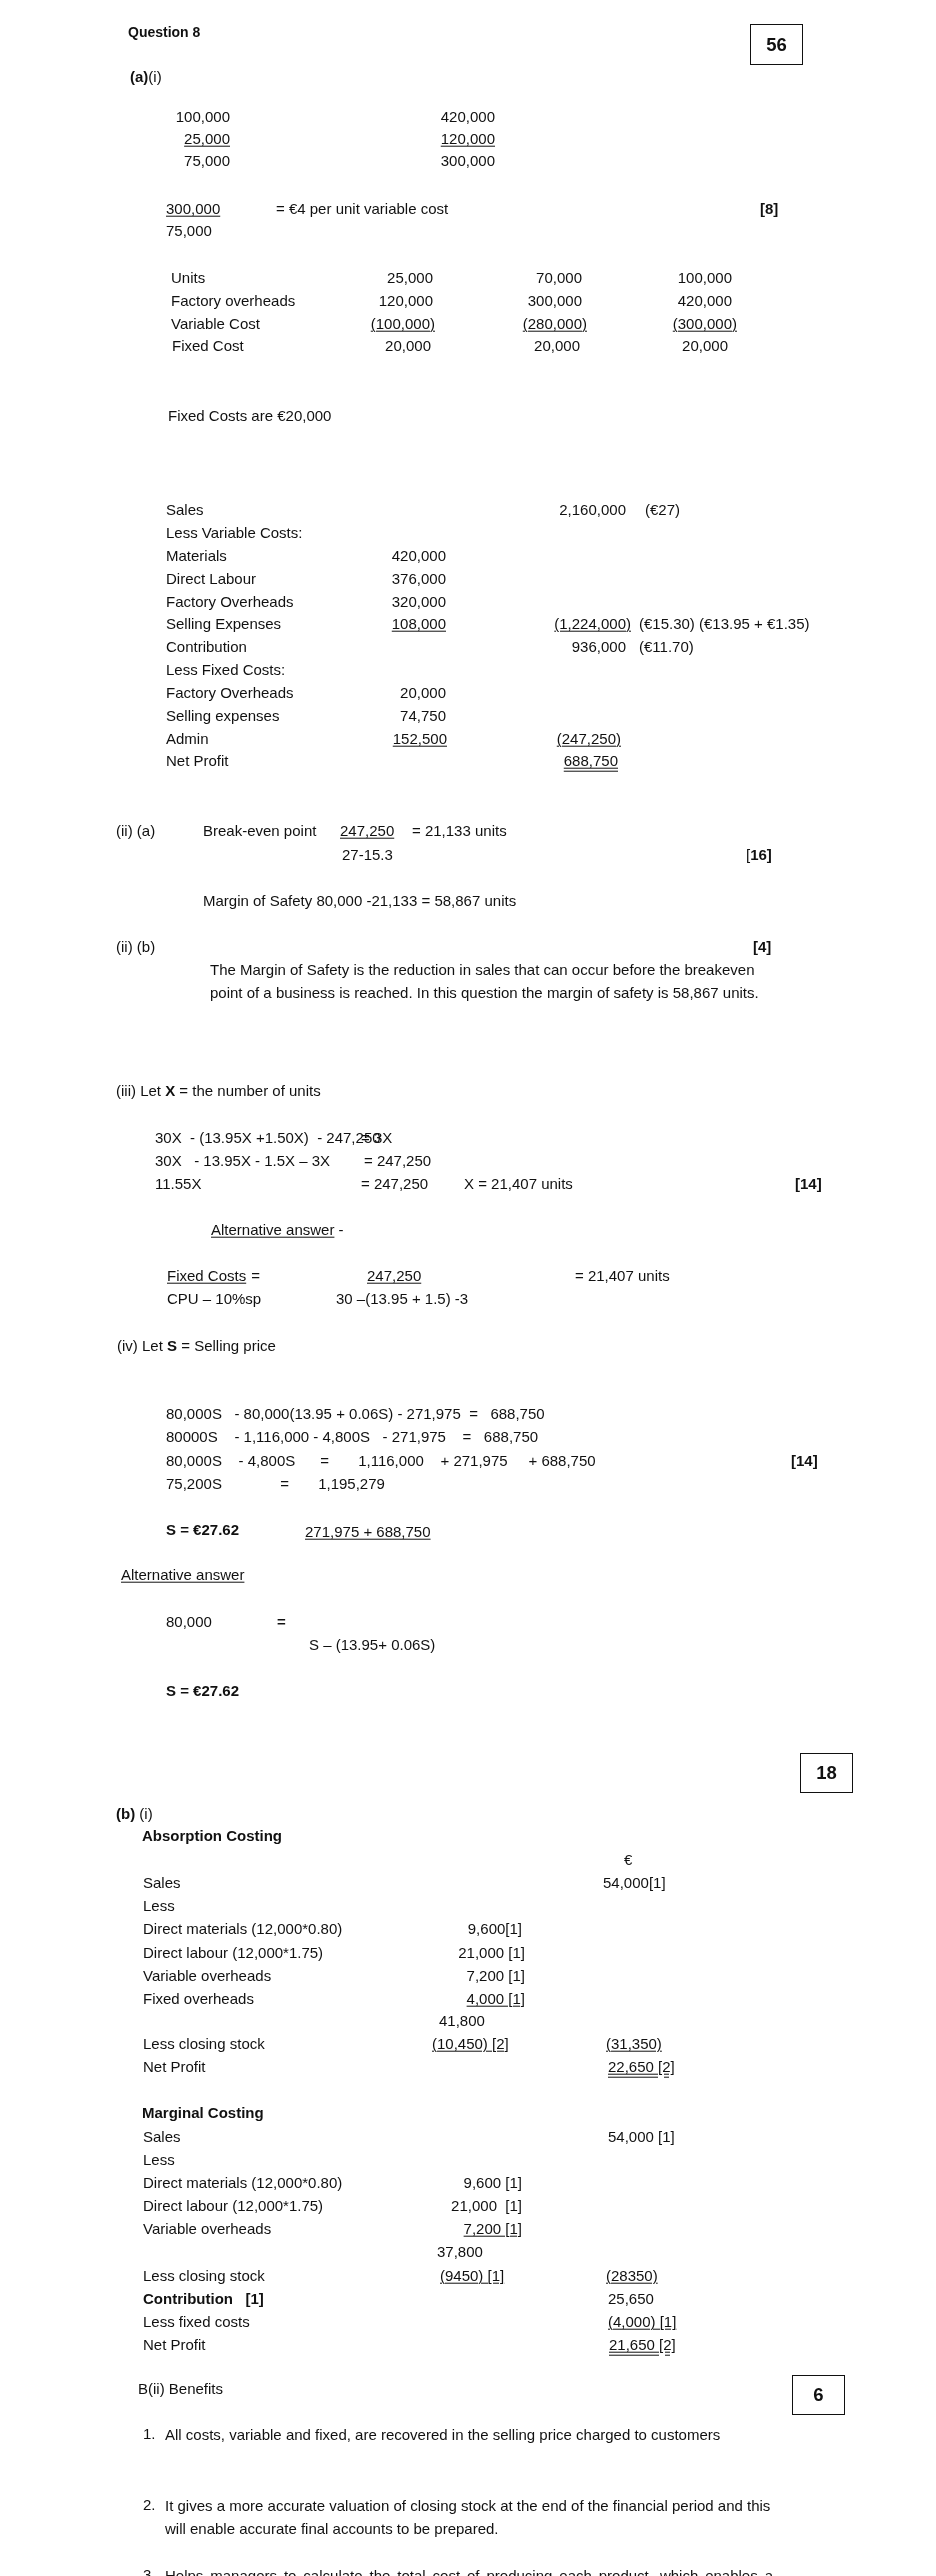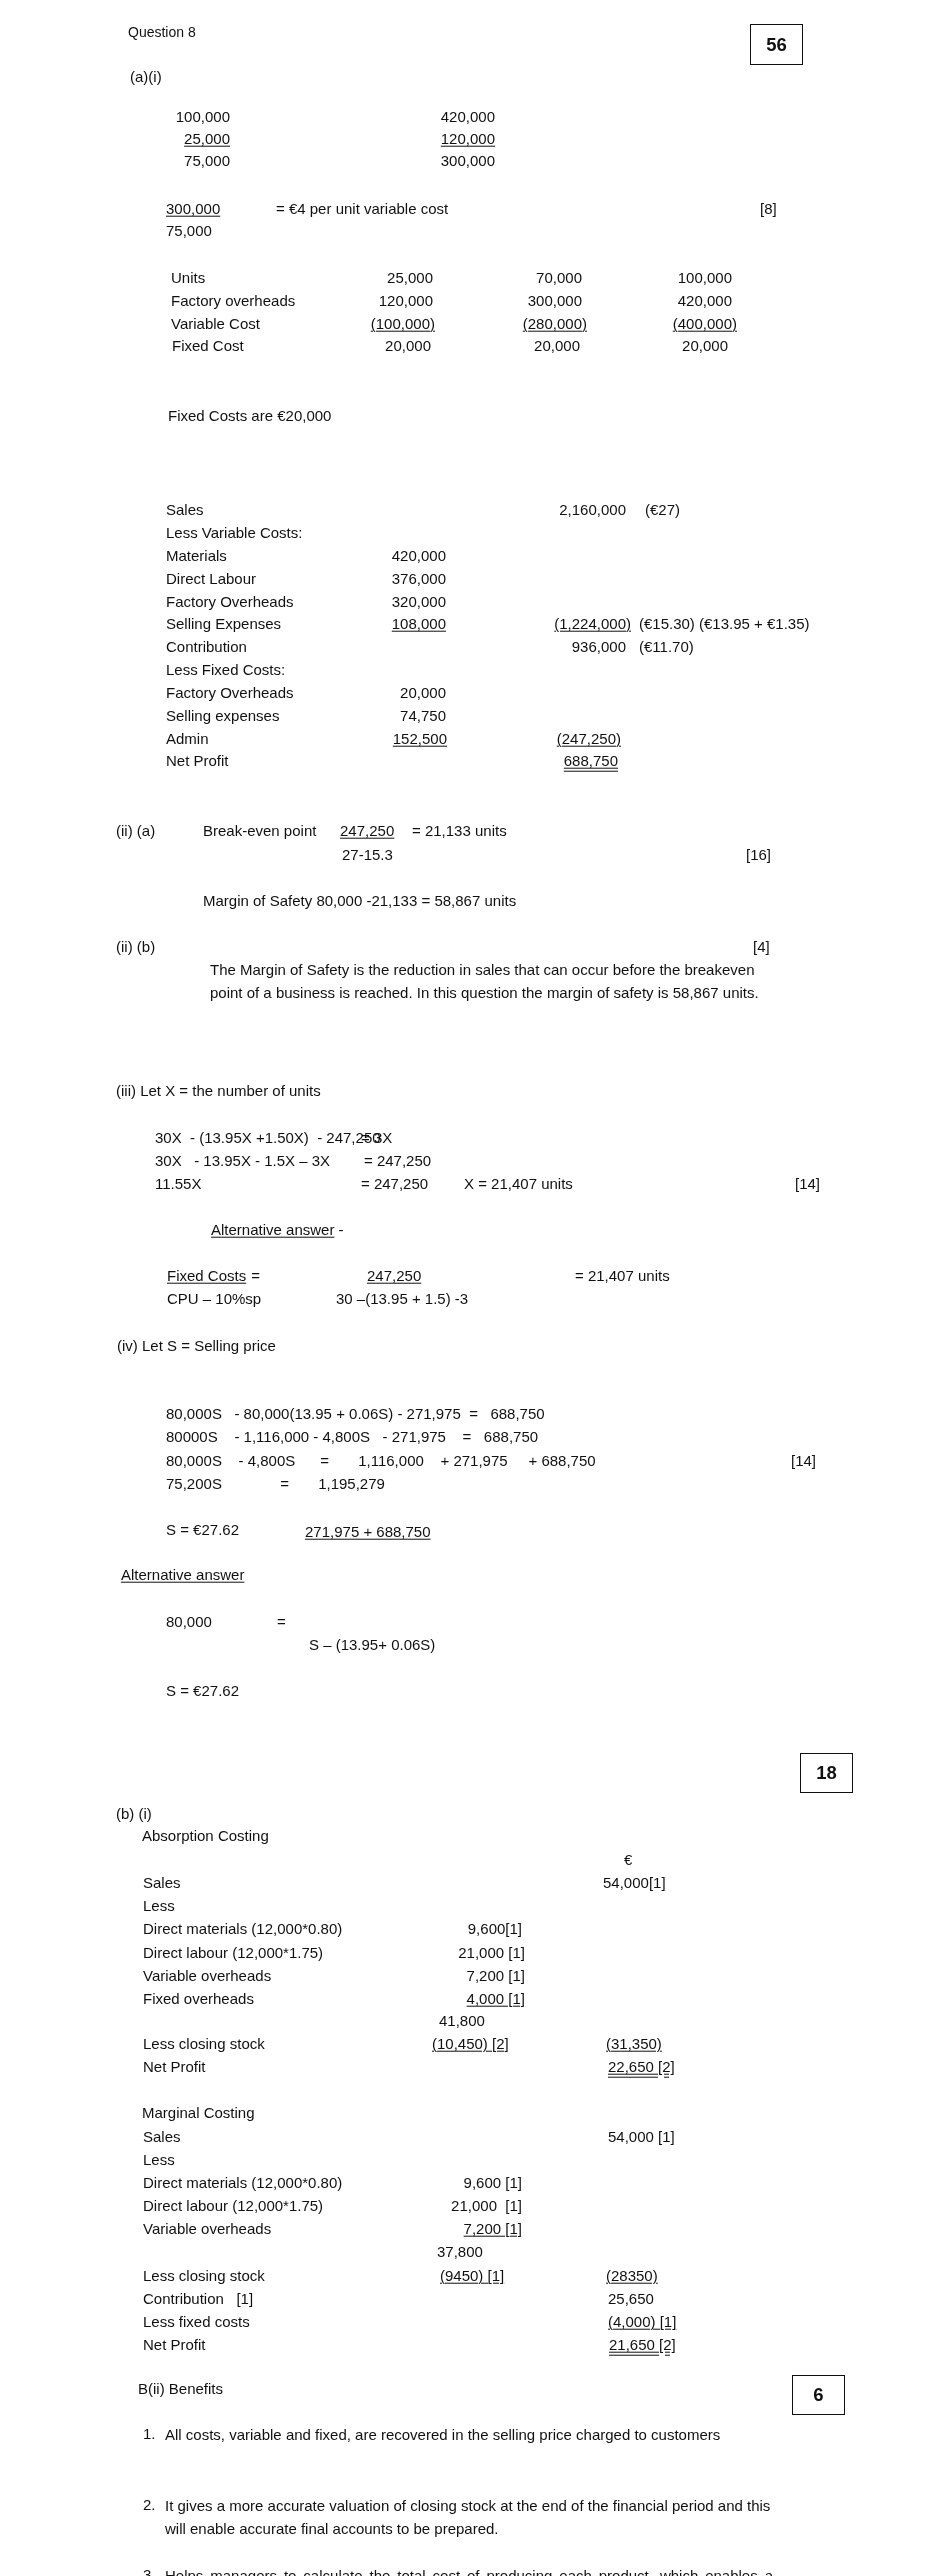--- a/index.html
+++ b/index.html
@@ -1,20 +1,20 @@
 <!DOCTYPE html>
 <html style="font-size:8.2px"><head>
 <meta charset="utf-8">
 <style>
   html, body { margin: 0; padding: 0; background: #ffffff; }
   body { width: 937px; height: 2837px; position: relative; overflow: hidden;
          font-family: "Liberation Sans", sans-serif; color: #111; font-size: 15px; }
   .t { position: absolute; white-space: pre; line-height: 18.5px; transform: translateY(-9.3px); }
   .r { text-align: right; }
-  .b { font-weight: normal; }
+  .b { font-weight: bold; }
   .u { text-decoration: underline; text-decoration-thickness: 1px; text-underline-offset: 2.1px; }
   .uu { text-decoration: underline double; text-underline-offset: 2.1px; }
   .box { position: absolute; border: 1.5px solid #111; box-sizing: border-box;
          display: flex; align-items: center; justify-content: center; font-weight: bold; font-size: 18.5px; margin-left: 18px; }
   .para { position: absolute; line-height: 23px; white-space: normal; }
   .just { text-align: justify; }
 </style>
 </head>
 <body>
 
@@ -48,21 +48,21 @@
   <div class="t r" style="left:634px; width:98px; top:278px;">100,000</div>
 
   <div class="t" style="left:171px; top:301px;">Factory overheads</div>
   <div class="t r" style="left:335px; width:98px; top:301px;">120,000</div>
   <div class="t r" style="left:484px; width:98px; top:301px;">300,000</div>
   <div class="t r" style="left:634px; width:98px; top:301px;">420,000</div>
 
   <div class="t" style="left:171px; top:324px;">Variable Cost</div>
   <div class="t r u" style="left:335px; width:100px; top:324px;">(100,000)</div>
   <div class="t r u" style="left:487px; width:100px; top:324px;">(280,000)</div>
-  <div class="t r u" style="left:637px; width:100px; top:324px;">(400,000)</div>
+  <div class="t r u" style="left:637px; width:100px; top:324px;">(300,000)</div>
 
   <div class="t" style="left:172px; top:346px;">Fixed Cost</div>
   <div class="t r" style="left:333px; width:98px; top:346px;">20,000</div>
   <div class="t r" style="left:482px; width:98px; top:346px;">20,000</div>
   <div class="t r" style="left:630px; width:98px; top:346px;">20,000</div>
 </div>
 
 <div class="t" style="left:168px; top:416px;">Fixed Costs are €20,000</div>
 
 <div>

